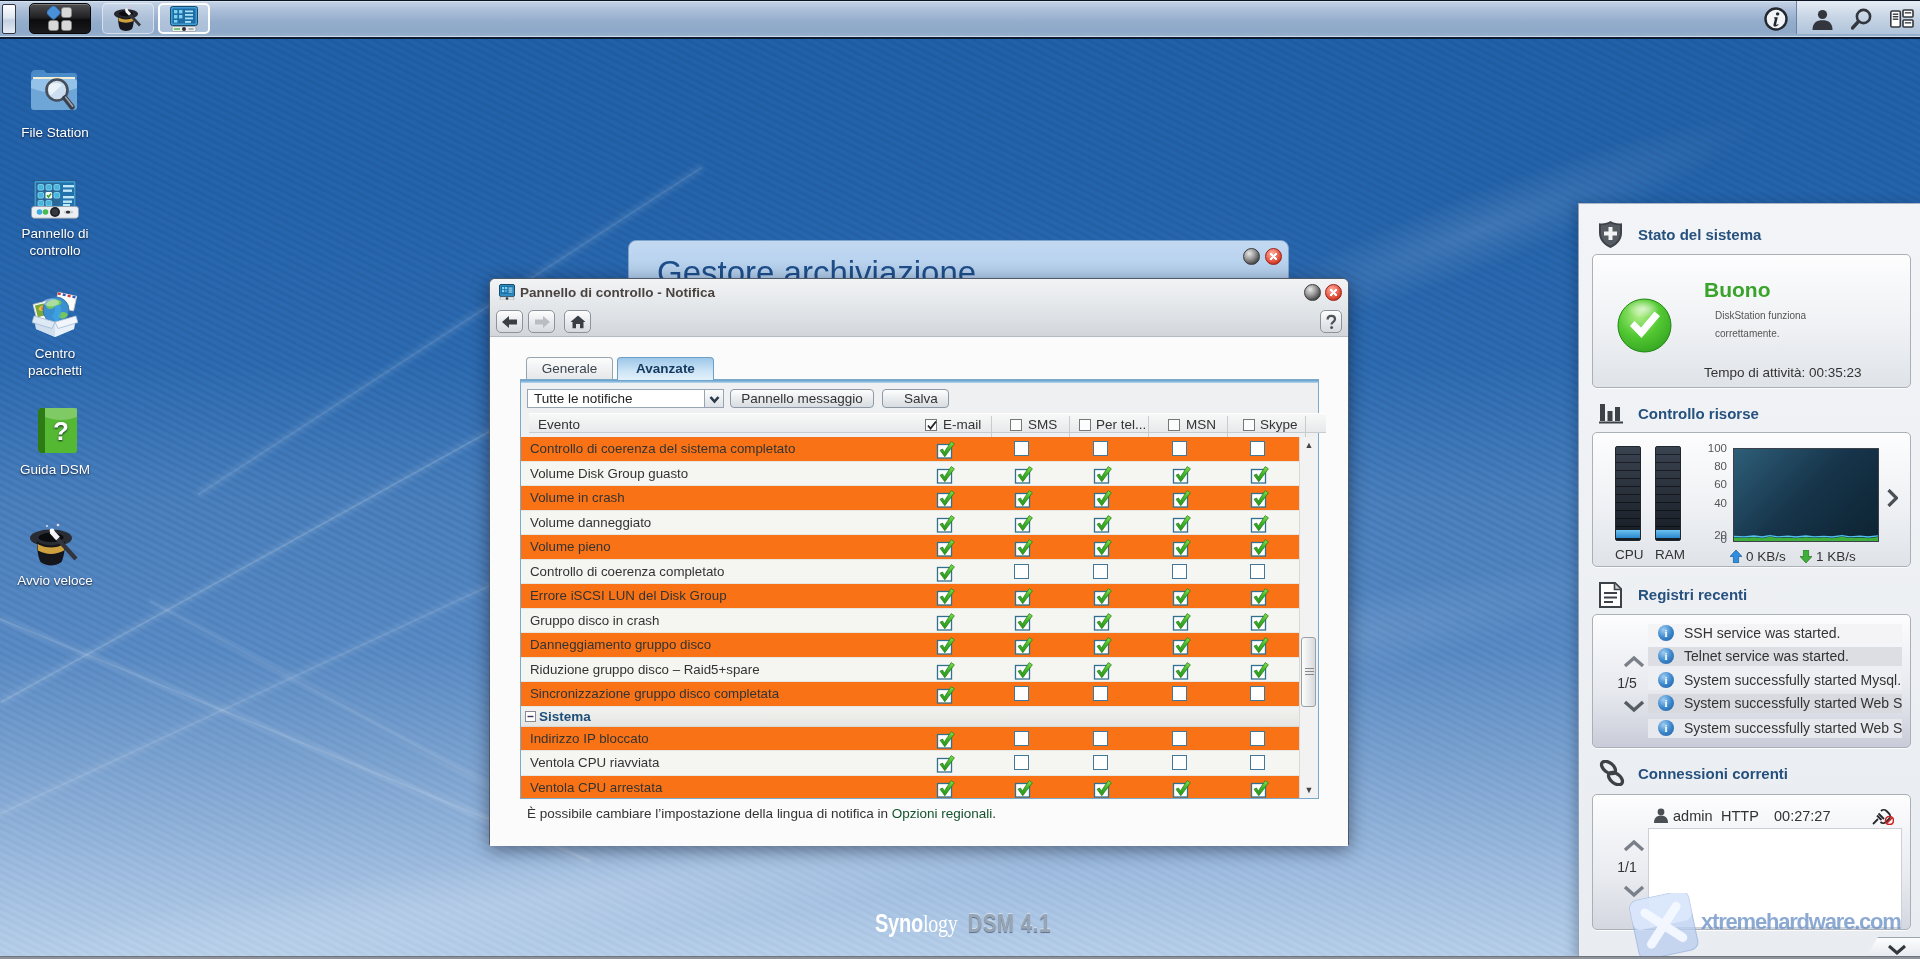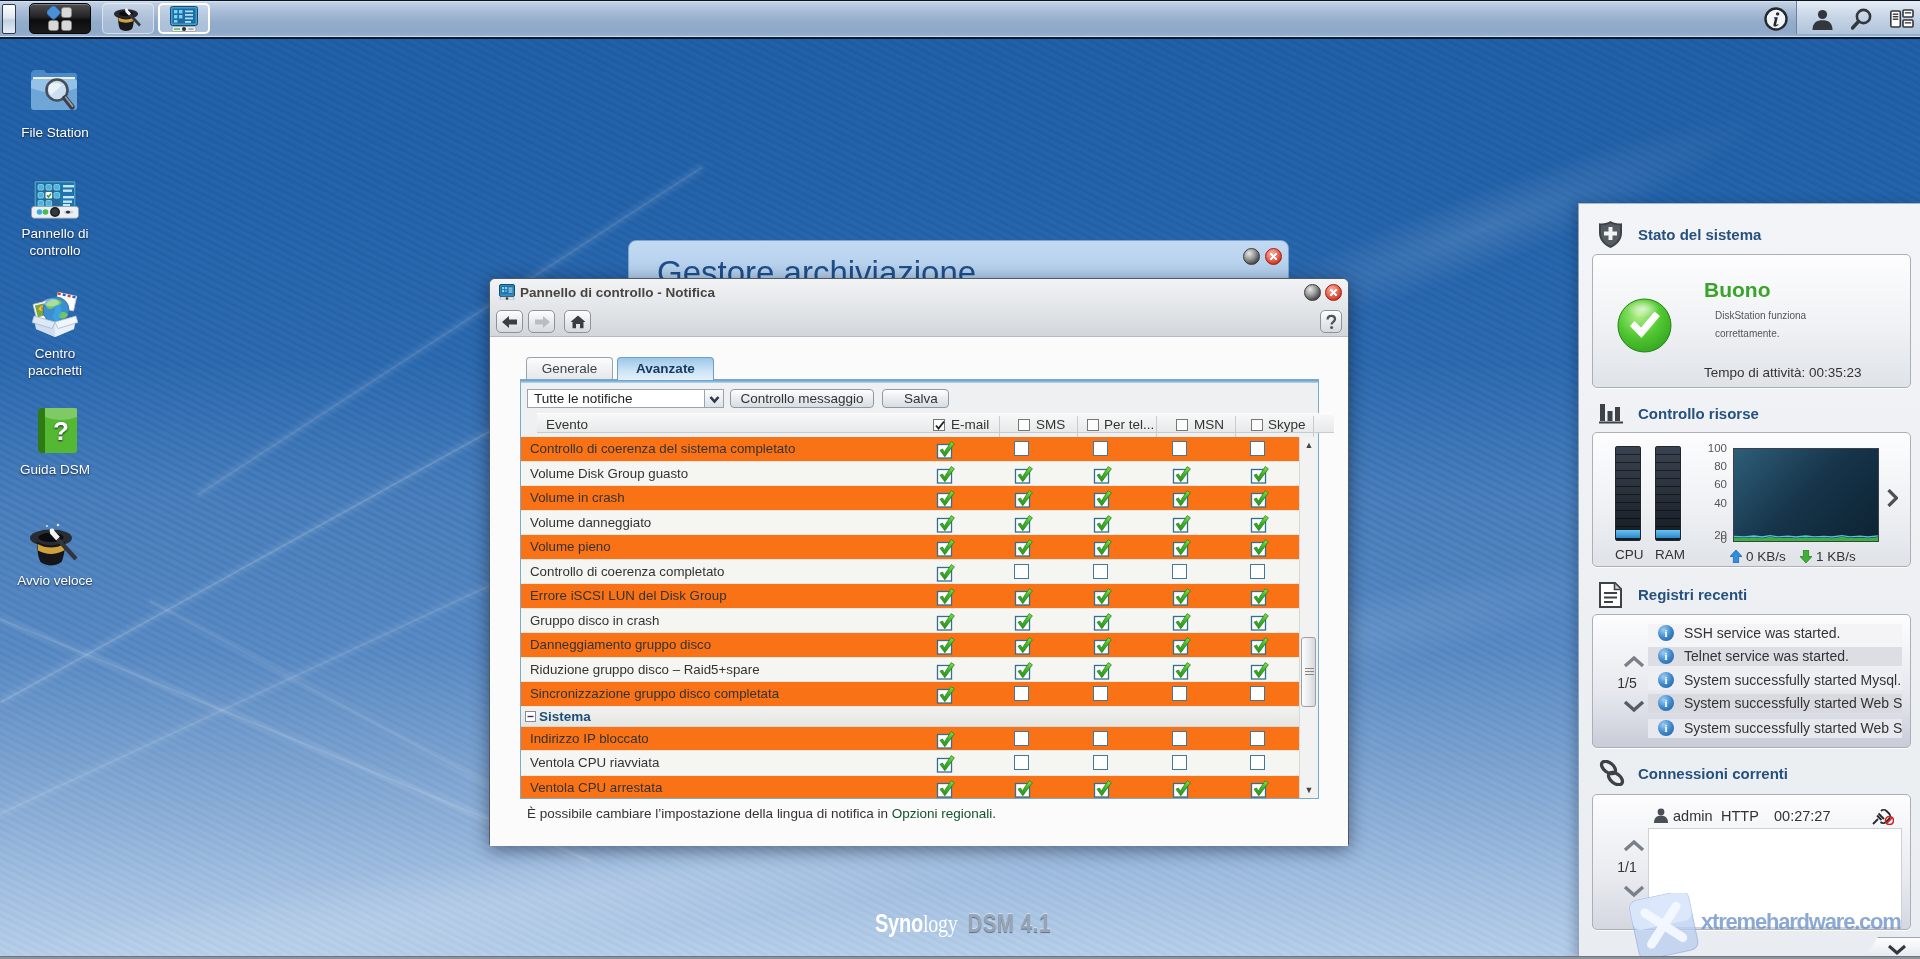--- a/index.html
+++ b/index.html
@@ -82,21 +82,21 @@
   #panel .topline { position:absolute; left:0; top:0; width:100%; height:3px; background:linear-gradient(180deg,#5e9bc9,#b9d7ee); }
   #dropdown { position:absolute; left:6px; top:9px; width:197px; height:19px; background:#fff; border:1px solid #97a5b2; }
   #dropdown .txt { position:absolute; left:6px; top:1px; font-size:13.5px; color:#222; }
   #dropdown .arr { position:absolute; right:0; top:0; width:19px; height:17px; border-left:1px solid #97a5b2;
     background:linear-gradient(180deg,#fdfdfd,#dee2e6); }
   .pbtn { position:absolute; top:9px; height:19px; border:1px solid #8e99a5; border-radius:4px;
     background:linear-gradient(180deg,#fefefe,#e9ecef 50%,#d8dde2); font-size:13.5px; color:#333; text-align:center; line-height:17px; }
   #pb1 { left:209px; width:144px; }
   #pb2 { left:361px; width:67px;padding-left:11px; }
 
-  #thead { position:absolute; left:16px; top:33px; width:797px; height:20px;
+  #thead { position:absolute; left:8px; top:33px; width:797px; height:20px;
     background:linear-gradient(180deg,#f8f8f8,#e7e9ea); border-top:1px solid #fff; border-bottom:1px solid #c8cccf; font-size:13.5px; color:#333;text-decoration:underline; }
   #thead .sep { position:absolute; top:2px; width:1px; height:21px; background:#c9ccce; }
   #thead .lbl { position:absolute; top:3px; }
   .hcb { position:absolute; top:5px; width:12px; height:12px; border:1px solid #777; background:#fdfdfd; }
 
   #tbody { position:absolute; left:0; top:57px; width:778px; height:361px; overflow:hidden; }
   .row { position:relative; width:100%; height:24.5px; border-bottom:1px solid #e6e6e3; font-size:13.3px; color:#333; }
   .row .rt { position:absolute; left:9px; top:4px; }
   .row.odd { background:#f97316; }
   .row.even { background:#f5f5f2; }
@@ -237,21 +237,21 @@
       <div class="tab" id="tab1">Generale</div>
       <div class="tab" id="tab2">Avanzate</div>
       <div id="panel">
         <div class="topline"></div>
         <div id="dropdown">
             <span class="txt">Tutte le notifiche</span>
           <span class="arr"><svg width="19" height="17" viewBox="0 0 19 17">
                 <path d="M5.5 7 L9.5 11.5 L13.5 7" fill="none" stroke="#2a3a4a" stroke-width="2.6"></path>
               </svg></span>
         </div>
-        <div class="pbtn" id="pb1">Controllo messaggio</div>
+        <div class="pbtn" id="pb1">Pannello messaggio</div>
         <div class="pbtn" id="pb2">Salva</div>
         <div id="thead">
           <span class="lbl" style="left:9px;">Evento</span>
           <span class="hcb" style="left:396px;"><svg width="12" height="12" viewBox="0 0 12 12">
                 <path d="M2 5.5 L4.5 8.5 L10 1.5" fill="none" stroke="#222" stroke-width="1.8"></path>
               </svg></span>
             <span class="lbl" style="left:414px;">E-mail</span>
           <span class="hcb" style="left:481px;"></span>
             <span class="lbl" style="left:499px;">SMS</span>
           <span class="hcb" style="left:550px;"></span>

